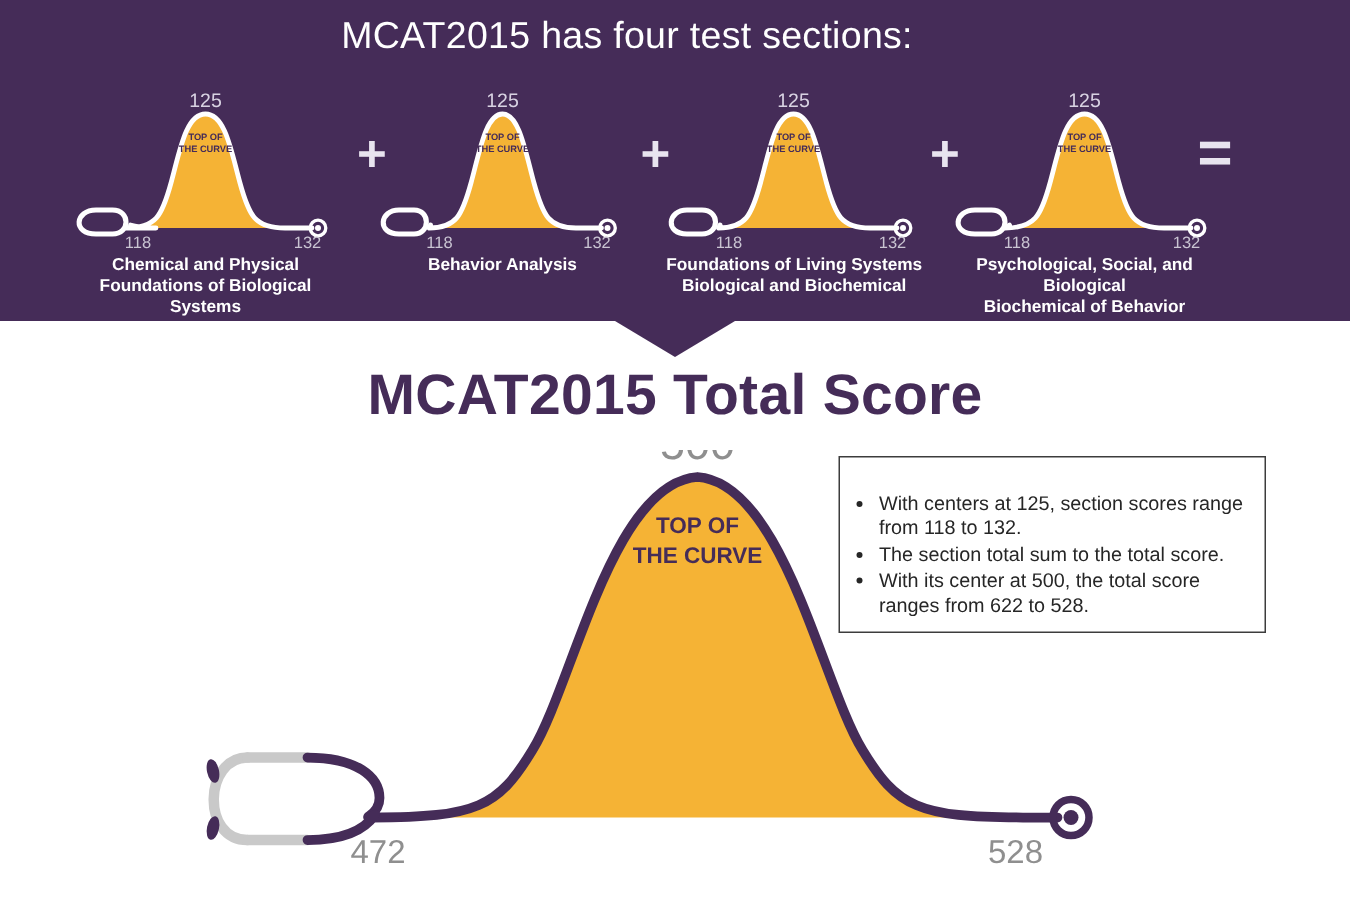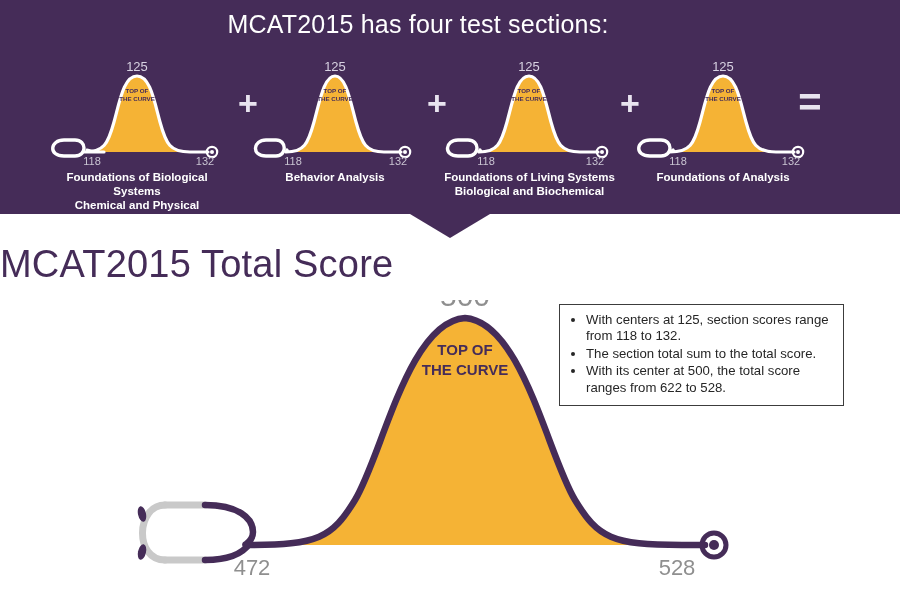--- a/index.html
+++ b/index.html
@@ -49,37 +49,37 @@
     color:#e8e4ef;
     font-size:34px;font-weight:bold;
     line-height:1;
     top:86px;
     width:40px;text-align:center;
   }
 
   
   #main-title{
     position:absolute;left:0;top:243px;width:900px;
-    text-align:left;
+    text-align:center;
     color:#452C58;
-    font-size:38px;font-weight:400;
+    font-size:38px;font-weight:700;
     letter-spacing:.2px;
   }
 
   
   #main-curve-wrap{
     position:absolute;left:120px;top:300px;width:620px;height:290px;
   }
 
   
   #notes-box{
     position:absolute;left:559px;top:304px;width:285px;
     border:1.5px solid #3c3c3c;
     background:#ffffff;
-    padding:7px 10px 8px 4px;
+    padding:23px 10px 8px 4px;
     box-sizing:border-box;
   }
   #notes-list{margin:0;padding-left:22px;}
   #notes-list li{
     color:#262626;
     font-size:13.2px;
     line-height:16.4px;
     margin:0 0 1px 0;
   }
   #notes-list li::marker{font-size:13px;}
@@ -113,22 +113,22 @@
 
       <text class="peak-label" x="95" y="11" text-anchor="middle" font-size="13" fill="#D8D2E2">125</text>
 
       <text x="95" y="33" text-anchor="middle" font-size="6.2" font-weight="bold" fill="#452C58">TOP OF</text>
       <text x="95" y="41" text-anchor="middle" font-size="6.2" font-weight="bold" fill="#452C58">THE CURVE</text>
 
       <text x="50" y="105" text-anchor="middle" font-size="11" fill="#C9C4D2">118</text>
       <text x="163" y="105" text-anchor="middle" font-size="11" fill="#C9C4D2">132</text>
     </svg>
     <div class="section-label">
+      <div>Chemical and Physical</div>
       <div>Foundations of Biological Systems</div>
-      <div>Chemical and Physical</div>
     </div>
   </div>
 
   <div class="operator" style="left:228px;">+</div>
 
   <div class="section-block" style="left:246px;width:178px;">
     <svg class="section-svg" width="178" height="110" viewBox="0 0 178 110">
       <path d="M40,92 C58,92 62,84 68,62 C74,40 78,16 89,16 C100,16 104,40 110,62 C116,84 120,92 138,92 Z" fill="#F5B335"></path>
       <path d="M20,80 C7,80 5,96 20,96 L30,96 C41,96 41,80 30,80 Z" fill="none" stroke="#FFFFFF" stroke-width="3.4" stroke-linecap="round"></path>
       <path d="M41,90 L40,92 C58,92 62,84 68,62 C74,40 78,16 89,16 C100,16 104,40 110,62 C116,84 120,92 138,92 L155,92" fill="none" stroke="#FFFFFF" stroke-width="3.2" stroke-linejoin="round" stroke-linecap="round"></path>
@@ -175,21 +175,22 @@
       <path d="M45,90 L42,92 C62,92 66,84 72,62 C78,40 82,16 95,16 C108,16 112,40 118,62 C124,84 128,92 148,92 L166,92" fill="none" stroke="#FFFFFF" stroke-width="3.2" stroke-linejoin="round" stroke-linecap="round"></path>
       <circle cx="170" cy="92" r="5.2" fill="none" stroke="#FFFFFF" stroke-width="2.2"></circle>
       <circle cx="170" cy="92" r="2" fill="#FFFFFF"></circle>
       <text class="peak-label" x="95" y="11" text-anchor="middle" font-size="13" fill="#D8D2E2">125</text>
       <text x="95" y="33" text-anchor="middle" font-size="6.2" font-weight="bold" fill="#452C58">TOP OF</text>
       <text x="95" y="41" text-anchor="middle" font-size="6.2" font-weight="bold" fill="#452C58">THE CURVE</text>
       <text x="50" y="105" text-anchor="middle" font-size="11" fill="#C9C4D2">118</text>
       <text x="163" y="105" text-anchor="middle" font-size="11" fill="#C9C4D2">132</text>
     </svg>
     <div class="section-label">
-      <div>Foundations of Analysis</div>
+      <div>Psychological, Social, and Biological</div>
+      <div>Biochemical of Behavior</div>
     </div>
   </div>
 
   <div class="operator" style="left:790px;top:82px;font-size:40px;">=</div>
 
   <div id="main-title">MCAT2015 Total Score</div>
 
   <div id="main-curve-wrap">
     <svg width="620" height="290" viewBox="0 0 620 290">
 

